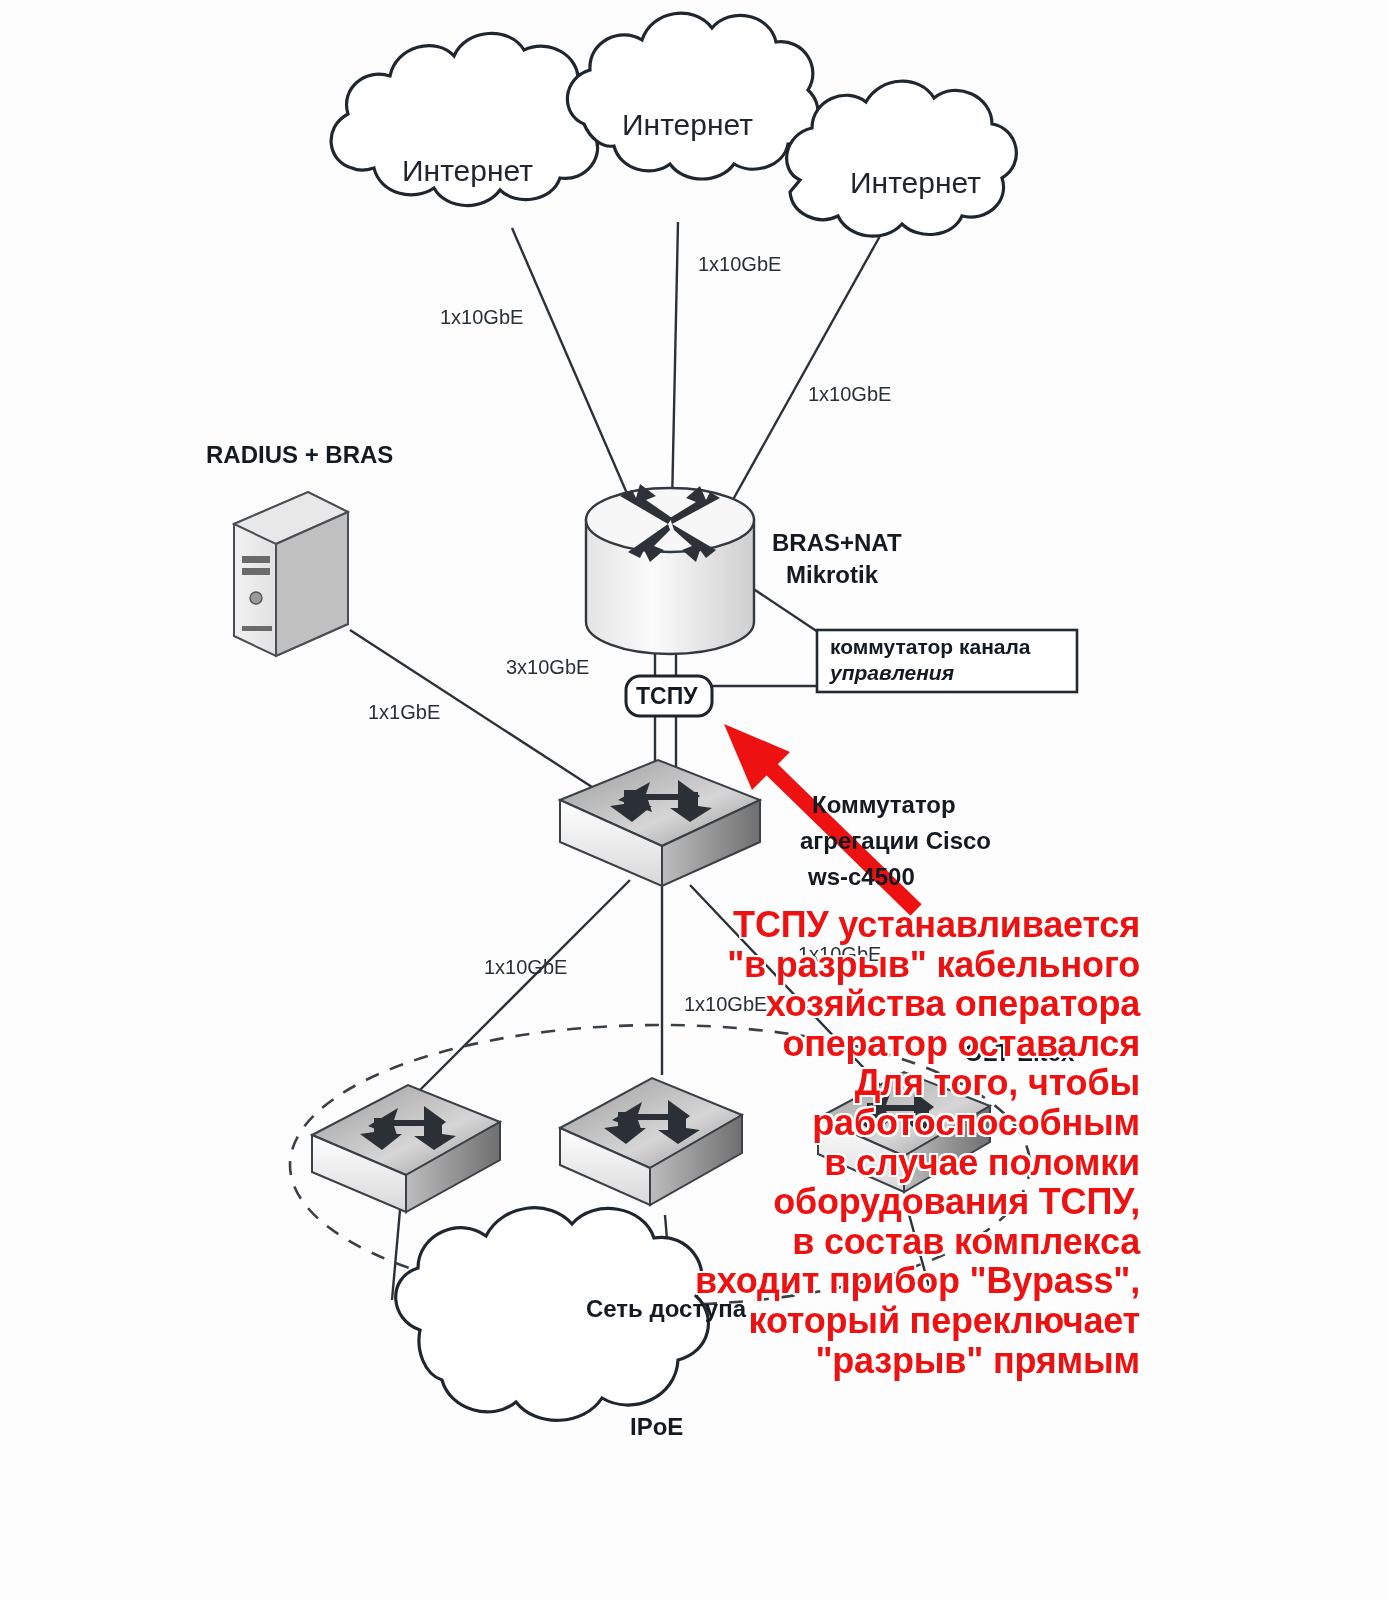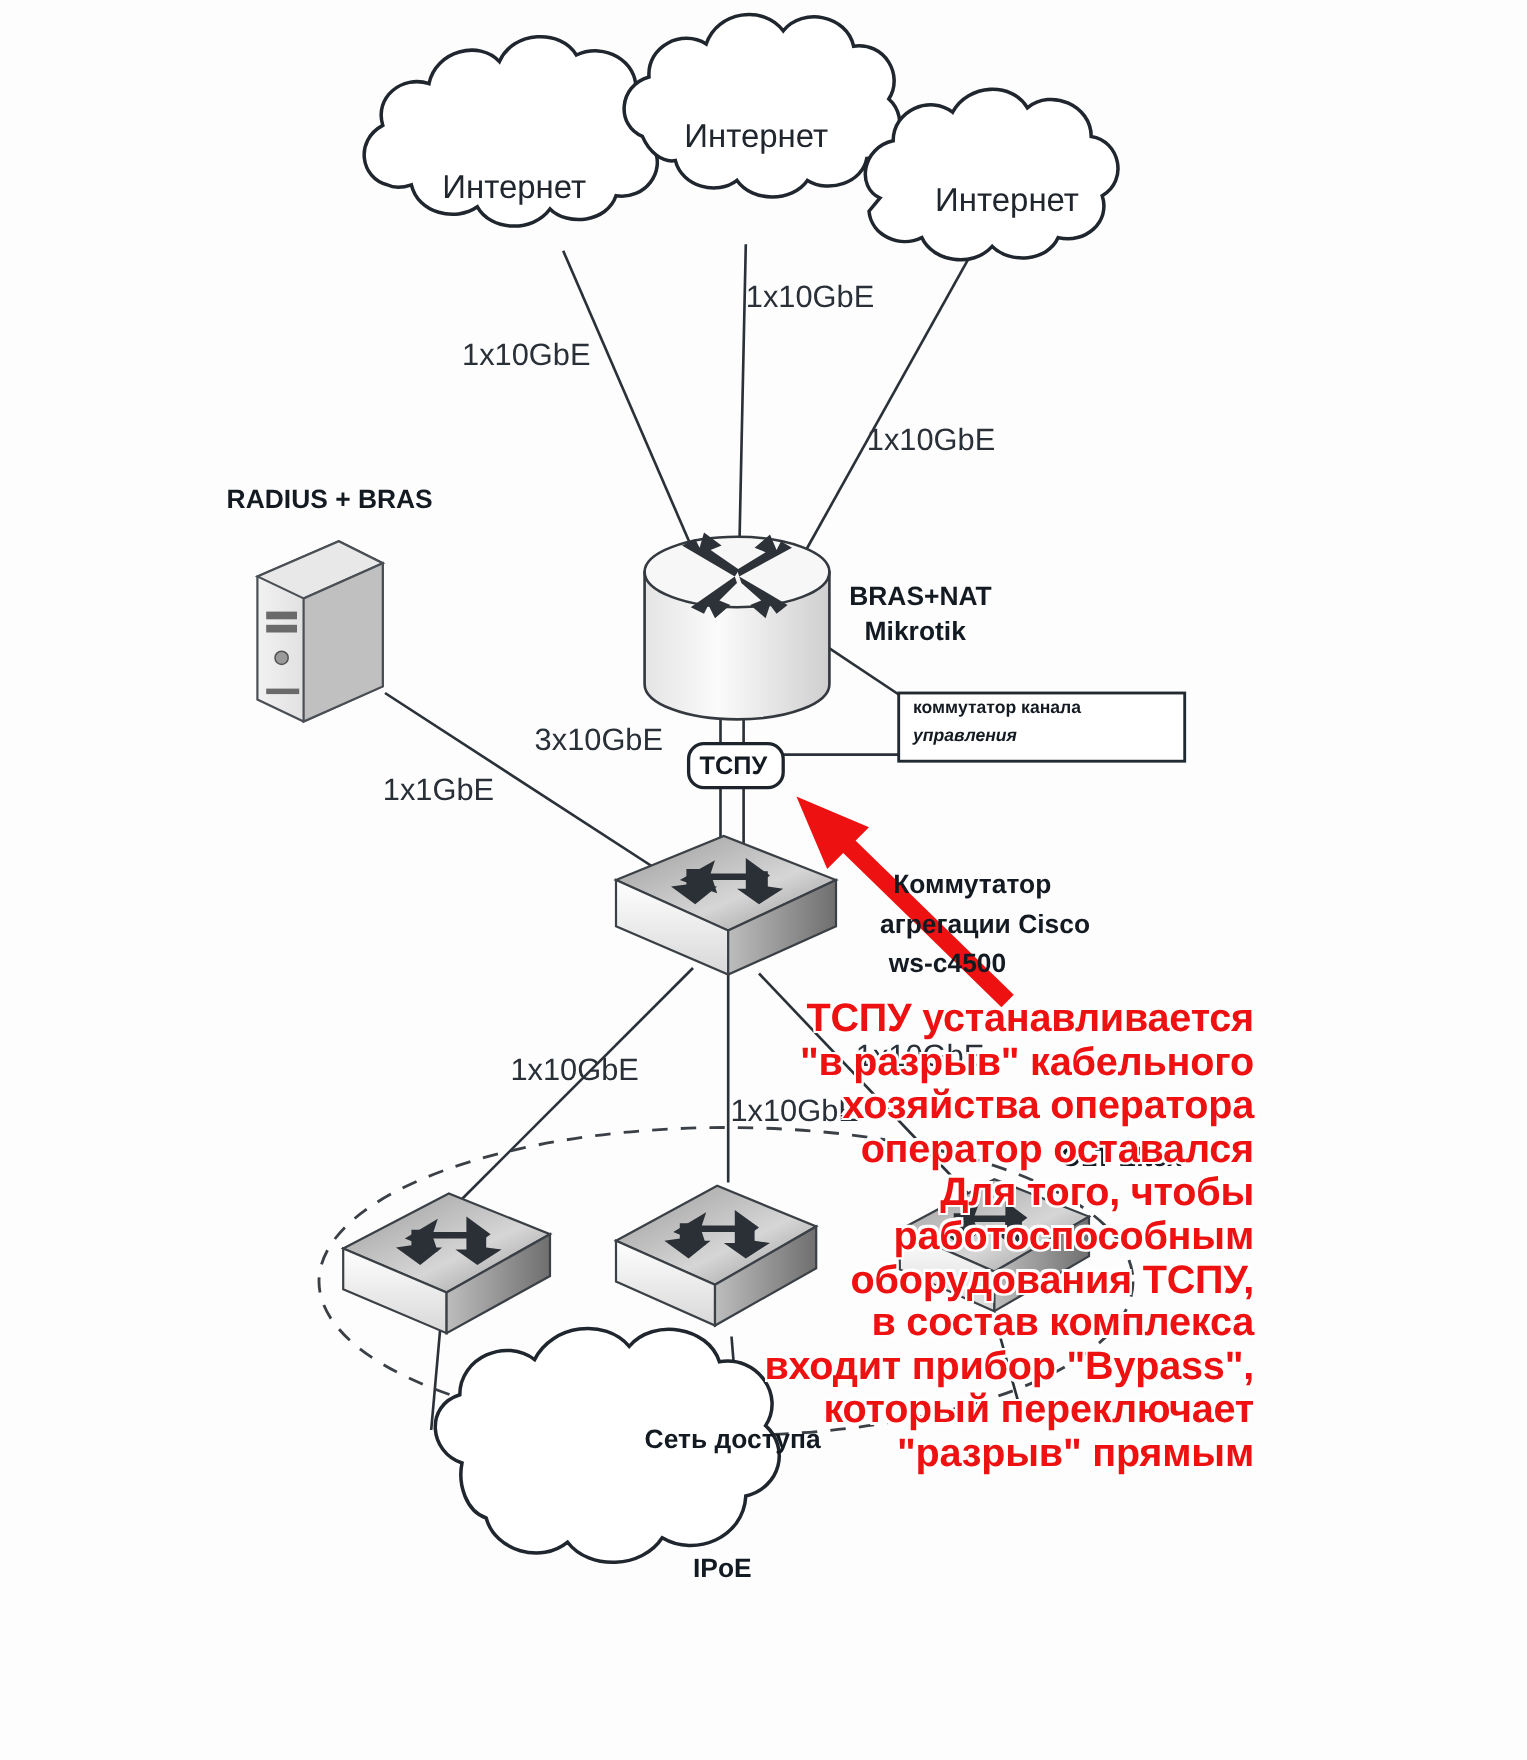--- a/index.html
+++ b/index.html
@@ -27,30 +27,31 @@
     color: #1c2430;
     font-family: "Liberation Sans", sans-serif;
     white-space: pre;
     line-height: 1.25;
   }
   .lbl-cloud {
     font-size: 30px;
     color: #20262e;
   }
   .lbl-link {
-    font-size: 28px;
+    font-size: 20px;
     color: #2a3038;
+    padding-left: 20px;
   }
   .lbl-dev {
     font-size: 24px;
     font-weight: bold;
     color: #141a22;
   }
   .lbl-small {
-    font-size: 16px;
+    font-size: 21px;
     font-weight: bold;
     color: #141a22;
   }
   .lbl-tspu {
     font-size: 23px;
     font-weight: bold;
     color: #141a22;
   }
   .annotation {
     position: absolute;
@@ -304,20 +305,21 @@
 
   <div class="lbl lbl-dev" style="left:630px; top:1412px;">IPoE</div>
 
   <div class="annotation">
     <div>ТСПУ устанавливается</div>
     <div>"в разрыв" кабельного</div>
     <div>хозяйства оператора</div>
     <div>оператор оставался</div>
     <div>Для того, чтобы</div>
     <div>работоспособным</div>
+    <div>в случае поломки</div>
     <div>оборудования ТСПУ,</div>
     <div>в состав комплекса</div>
     <div>входит прибор "Bypass",</div>
     <div>который переключает</div>
     <div>"разрыв" прямым</div>
   </div>
 
 </div>
 
 </body></html>

